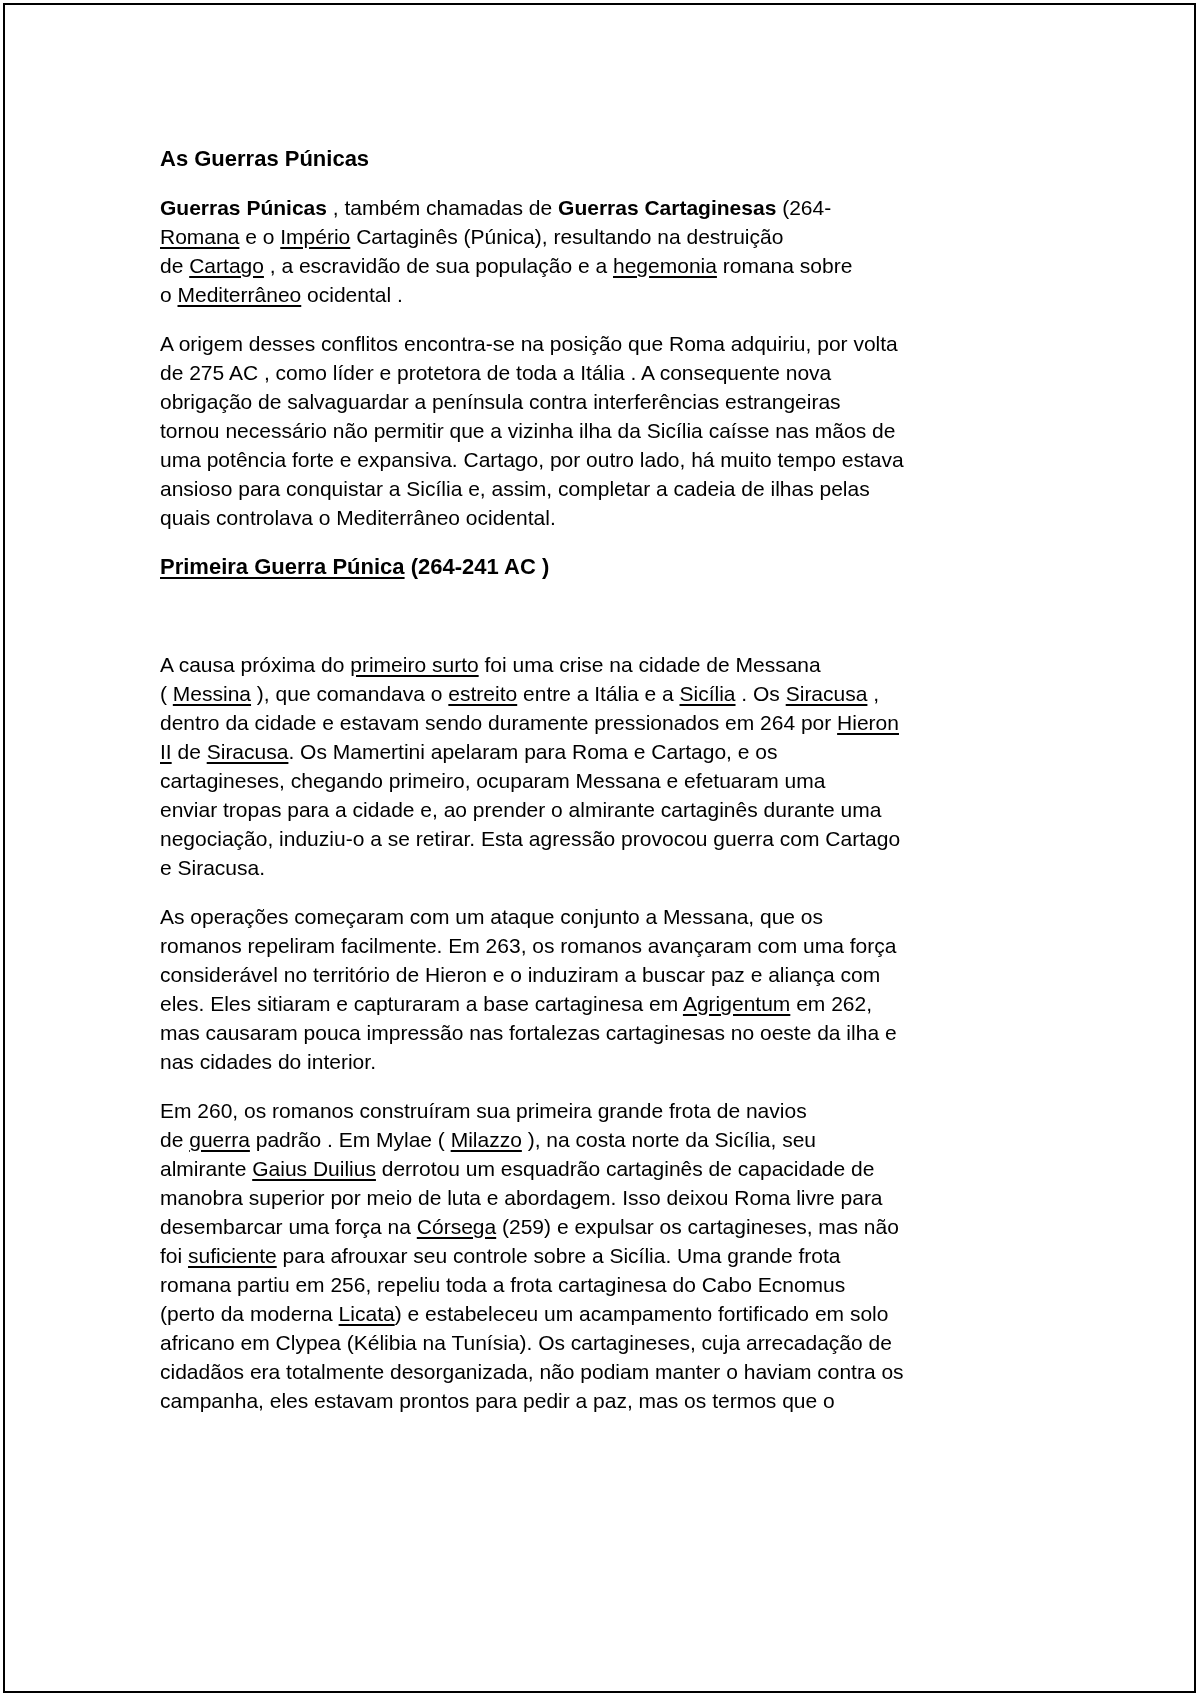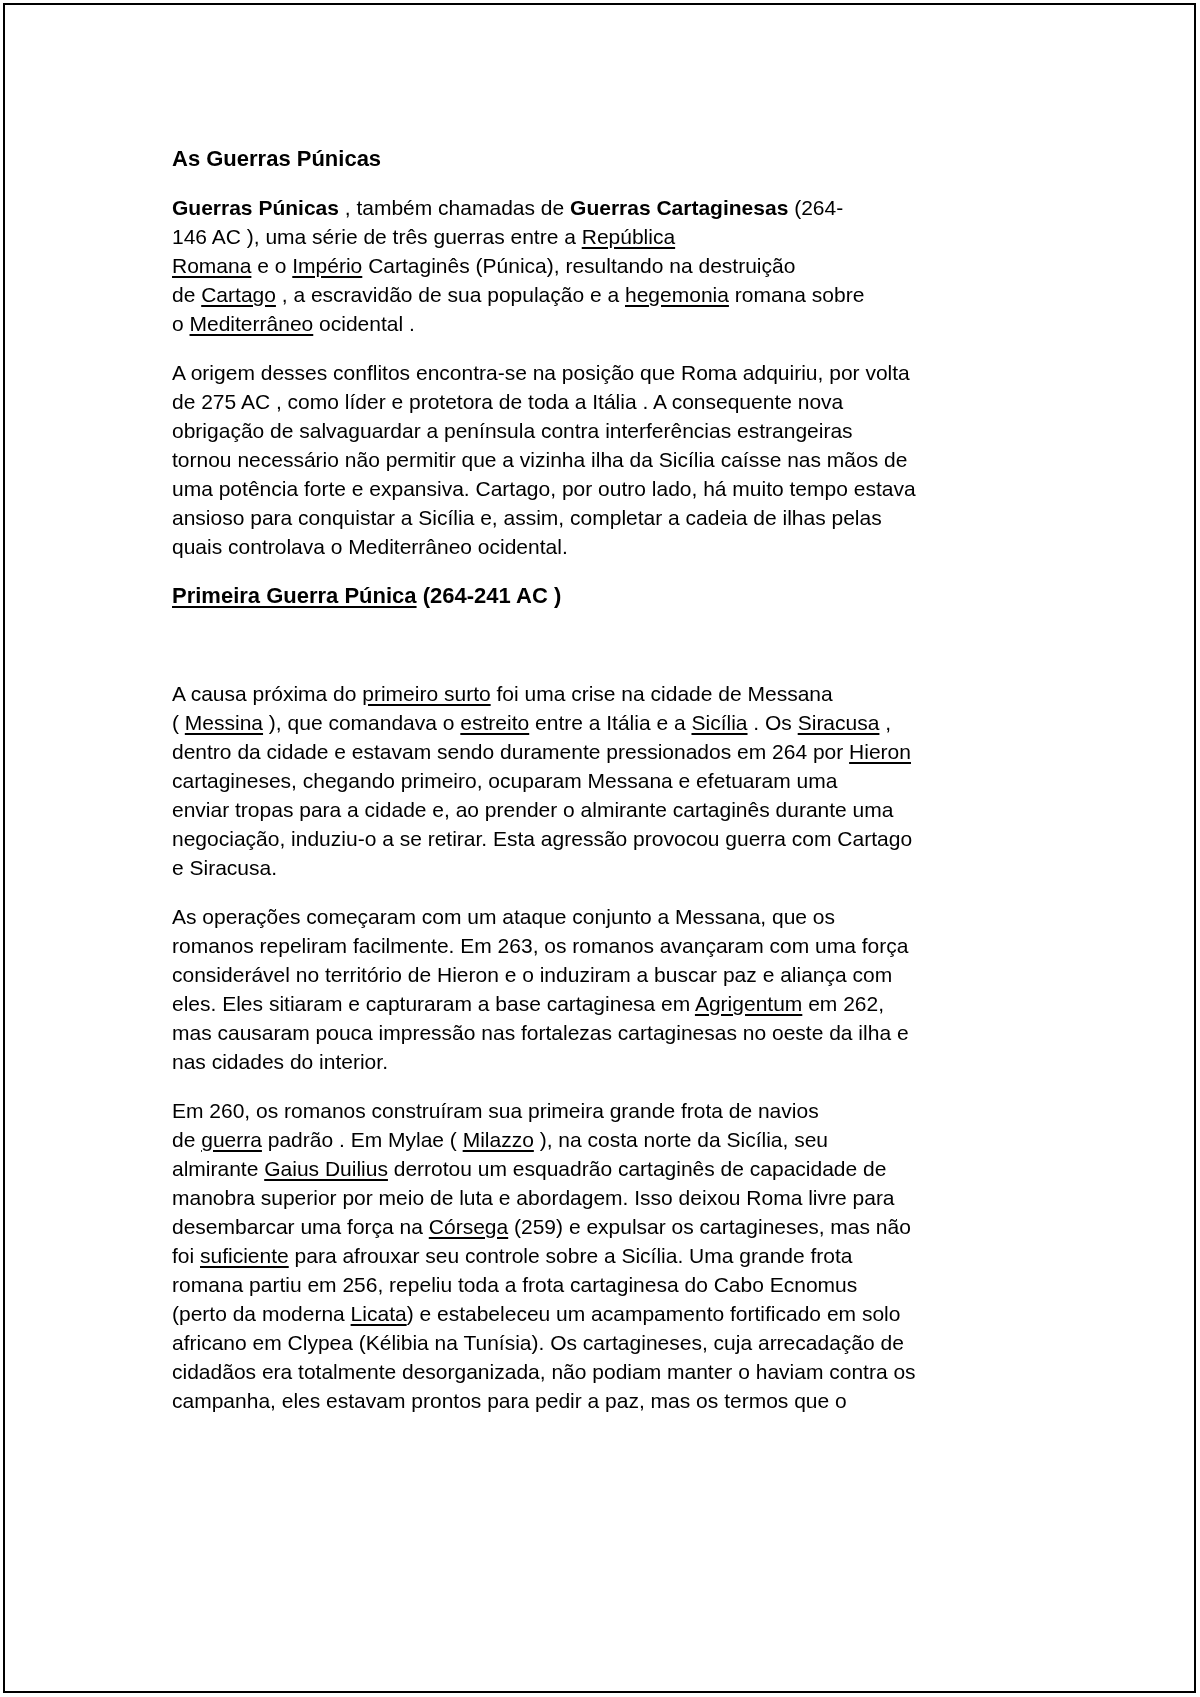--- a/index.html
+++ b/index.html
@@ -22,21 +22,20 @@
     position: absolute;
     left: 160px;
     top: 144px;
     width: 870px;
   }
   .block { margin: 0 0 20px 0; }
   .line {
     white-space: pre;
     font-size: 21px;
     line-height: 29px;
-    margin-left: 12px;
   }
   .heading .line,
   .section-heading .line {
     font-size: 22px;
     font-weight: 700;
   }
   .run.b { font-weight: 700; }
   .run.u {
     text-decoration: underline;
     text-decoration-thickness: 2px;
@@ -48,21 +47,20 @@
 <body>
 
 <div class="page-frame"></div>
 
 <div class="doc">
     <div class="block heading">
       <div class="line"><span class="run b">As Guerras Púnicas</span></div>
     </div>
     <div class="block paragraph">
       <div class="line"><span class="run b">Guerras Púnicas</span><span class="run"> , também chamadas de </span><span class="run b">Guerras Cartaginesas</span><span class="run"> (264-</span></div>
-      <div class="line"><span class="run">146 AC ), uma série de três guerras entre a </span><span class="run u">República</span></div>
       <div class="line"><span class="run u">Romana</span><span class="run"> e o </span><span class="run u">Império</span><span class="run"> Cartaginês (Púnica), resultando na destruição</span></div>
       <div class="line"><span class="run">de </span><span class="run u">Cartago</span><span class="run"> , a escravidão de sua população e a </span><span class="run u">hegemonia</span><span class="run"> romana sobre</span></div>
       <div class="line"><span class="run">o </span><span class="run u">Mediterrâneo</span><span class="run"> ocidental .</span></div>
     </div>
     <div class="block paragraph">
       <div class="line"><span class="run">A origem desses conflitos encontra-se na posição que Roma adquiriu, por volta</span></div>
       <div class="line"><span class="run">de 275 AC , como líder e protetora de toda a Itália . A consequente nova</span></div>
       <div class="line"><span class="run">obrigação de salvaguardar a península contra interferências estrangeiras</span></div>
       <div class="line"><span class="run">tornou necessário não permitir que a vizinha ilha da Sicília caísse nas mãos de</span></div>
       <div class="line"><span class="run">uma potência forte e expansiva. Cartago, por outro lado, há muito tempo estava</span></div>
@@ -72,20 +70,21 @@
     <div class="block section-heading">
       <div class="line"><span class="run b u">Primeira Guerra Púnica</span><span class="run b"> (264-241 AC )</span></div>
     </div>
     <div class="block empty-line">
       <div class="line">&nbsp;</div>
     </div>
     <div class="block paragraph">
       <div class="line"><span class="run">A causa próxima do </span><span class="run u">primeiro surto</span><span class="run"> foi uma crise na cidade de Messana</span></div>
       <div class="line"><span class="run">( </span><span class="run u">Messina</span><span class="run"> ), que comandava o </span><span class="run u">estreito</span><span class="run"> entre a Itália e a </span><span class="run u">Sicília</span><span class="run"> . Os </span><span class="run u">Siracusa</span><span class="run"> ,</span></div>
       <div class="line"><span class="run">dentro da cidade e estavam sendo duramente pressionados em 264 por </span><span class="run u">Hieron</span></div>
+      <div class="line"><span class="run u">II</span><span class="run"> de </span><span class="run u">Siracusa</span><span class="run">. Os Mamertini apelaram para Roma e Cartago, e os</span></div>
       <div class="line"><span class="run">cartagineses, chegando primeiro, ocuparam Messana e efetuaram uma</span></div>
       <div class="line"><span class="run">enviar tropas para a cidade e, ao prender o almirante cartaginês durante uma</span></div>
       <div class="line"><span class="run">negociação, induziu-o a se retirar. Esta agressão provocou guerra com Cartago</span></div>
       <div class="line"><span class="run">e Siracusa.</span></div>
     </div>
     <div class="block paragraph">
       <div class="line"><span class="run">As operações começaram com um ataque conjunto a Messana, que os</span></div>
       <div class="line"><span class="run">romanos repeliram facilmente. Em 263, os romanos avançaram com uma força</span></div>
       <div class="line"><span class="run">considerável no território de Hieron e o induziram a buscar paz e aliança com</span></div>
       <div class="line"><span class="run">eles. Eles sitiaram e capturaram a base cartaginesa em </span><span class="run u">Agrigentum</span><span class="run"> em 262,</span></div>

